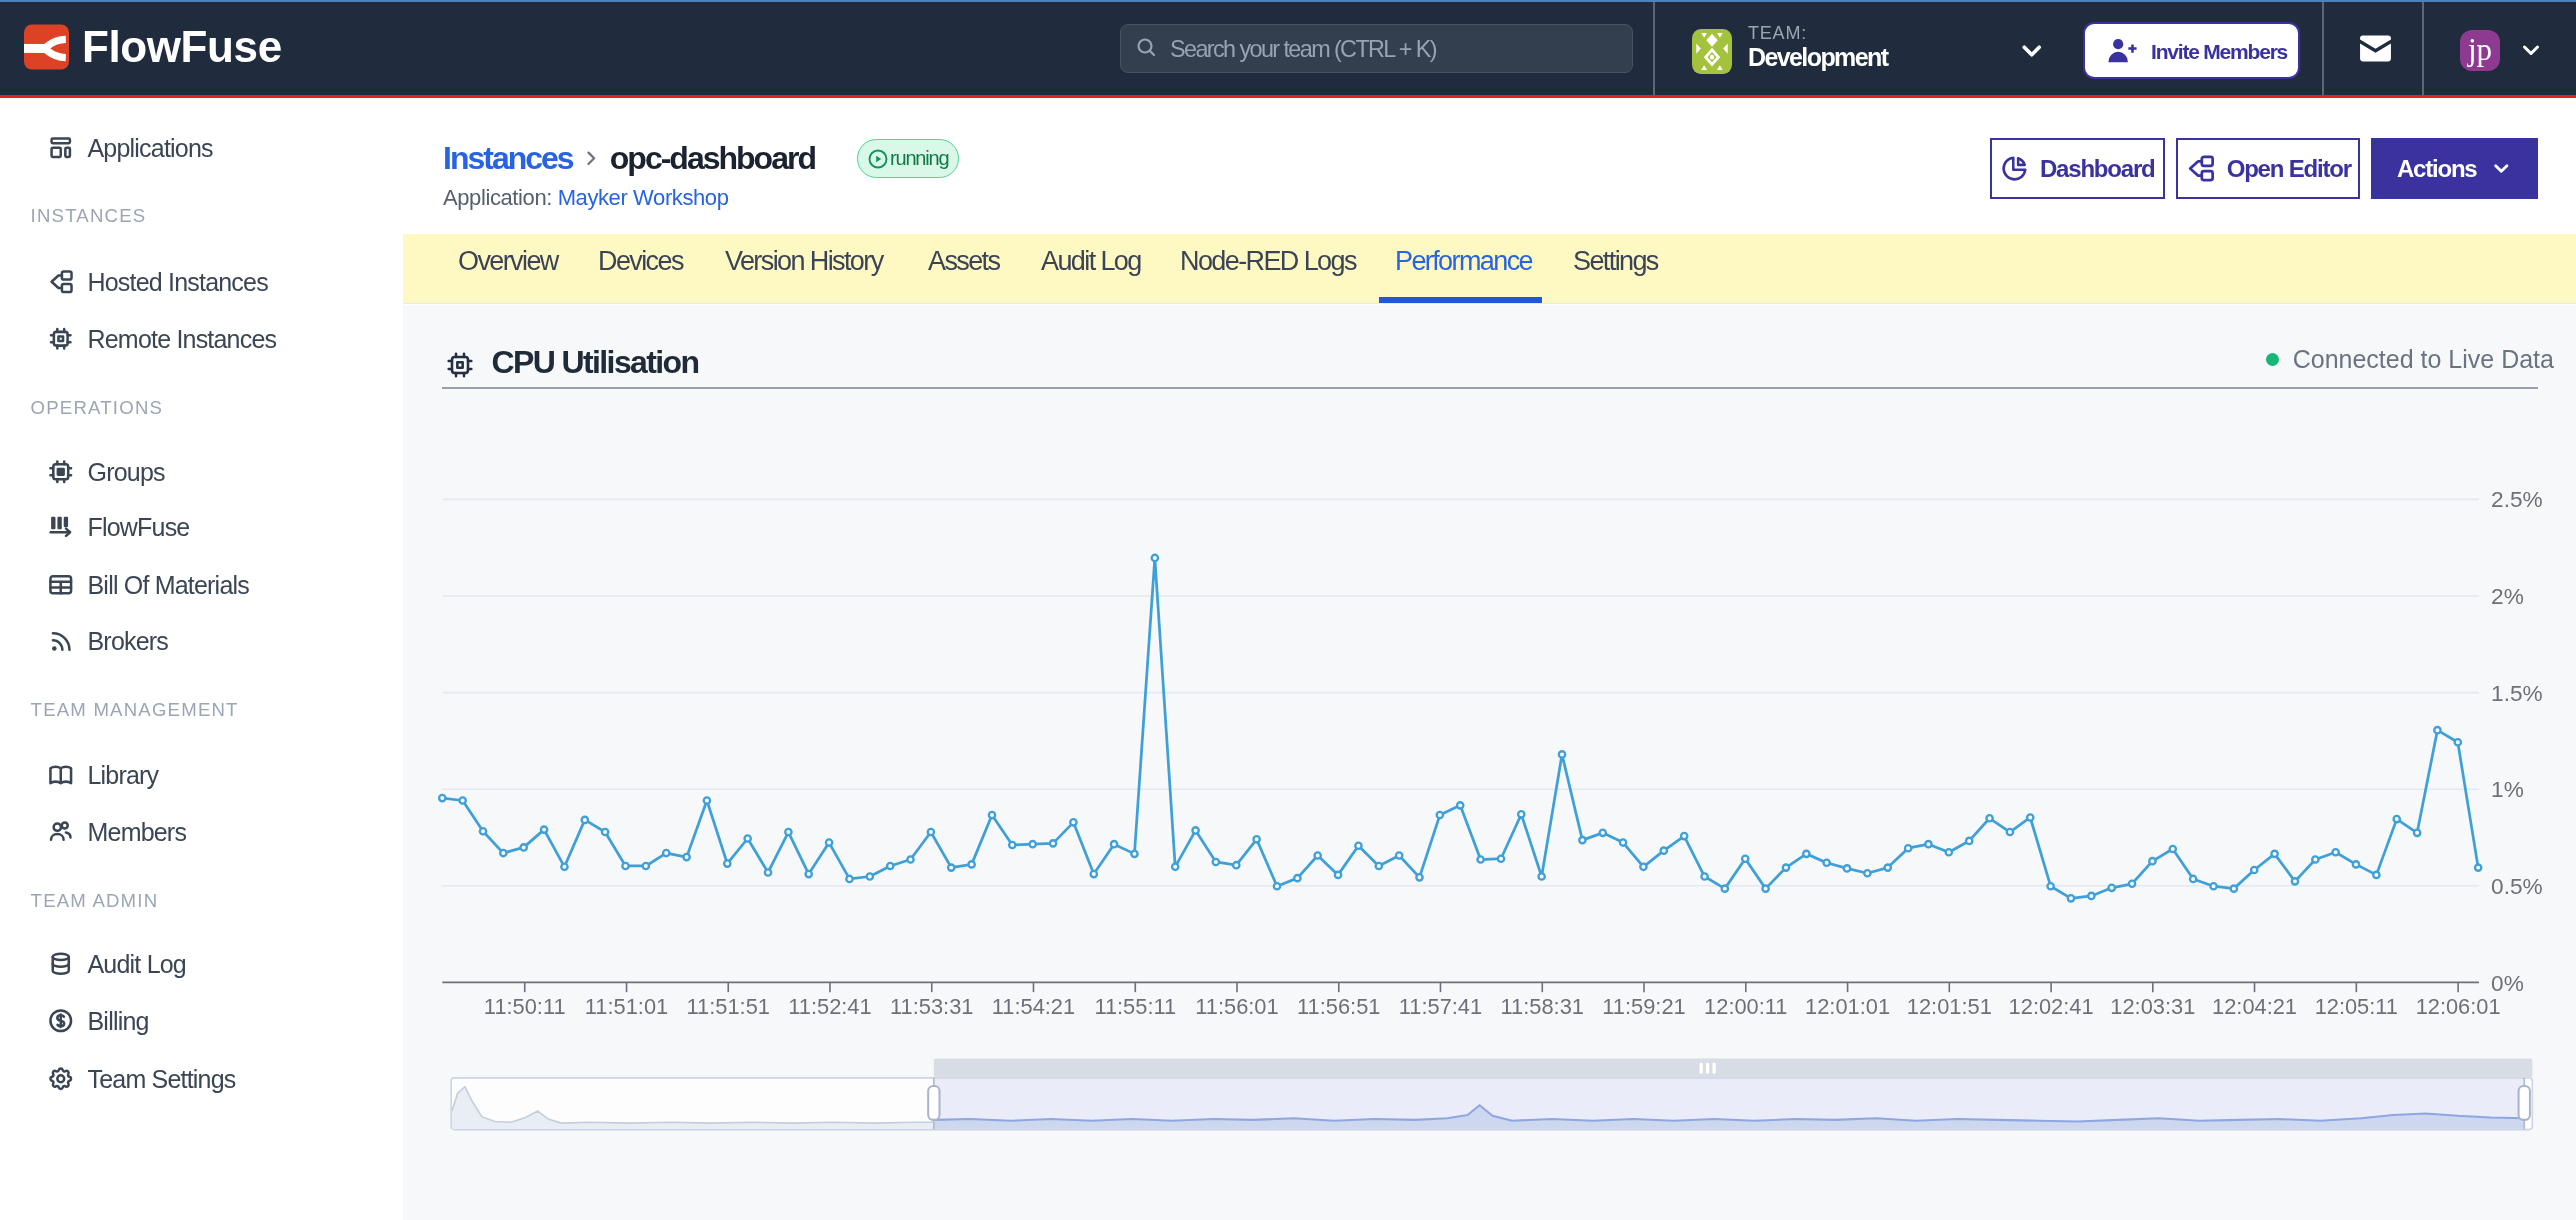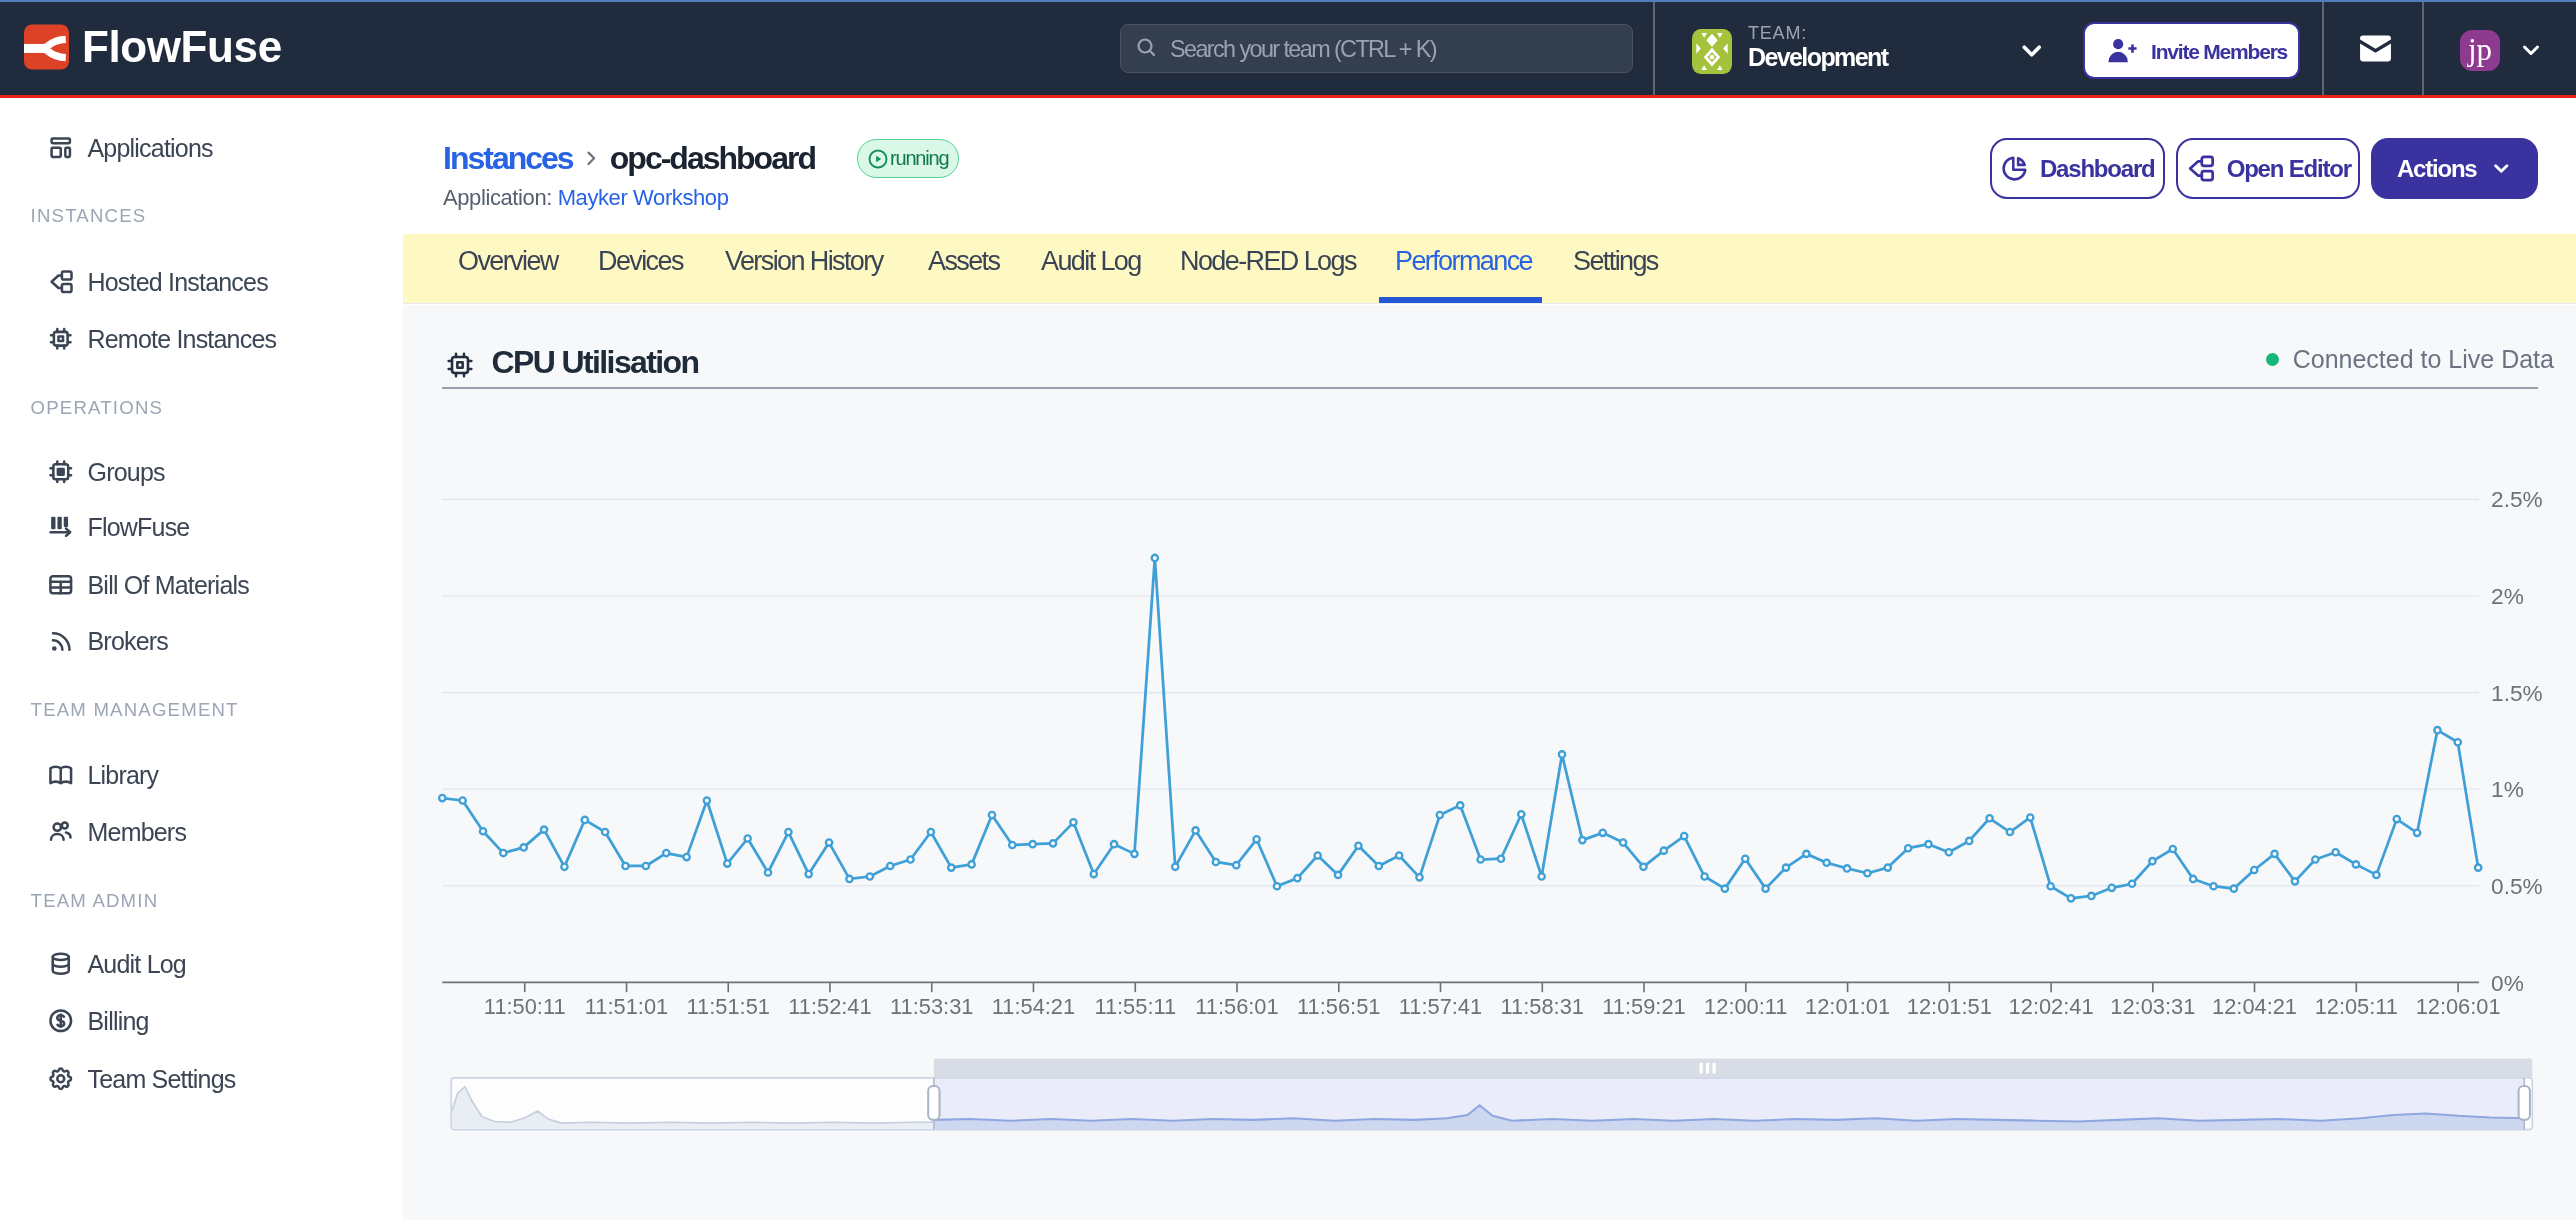--- a/index.html
+++ b/index.html
@@ -25,21 +25,21 @@
 .shead { position:absolute; left:22.6px; font-size:18.6px; color:#9ba5b4; letter-spacing:1.2px; white-space:nowrap; }
 #main { position:absolute; left:403px; top:99px; width:2173px; height:206px; background:#fff; }
 #crumbs { position:absolute; left:443px; top:138px; height:40px; display:flex; align-items:center; }
 #crumbs .c1 { font-size:32px; letter-spacing:-2px; font-weight:700; color:#2763e3; }
 #crumbs .sep { margin:0 7.3px; display:flex; }
 #crumbs .c2 { font-size:32px; letter-spacing:-2px; font-weight:700; color:#1b2330; }
 #pill { position:absolute; left:857px; top:139px; height:39px; border-radius:19.4px; background:#daf8e7; border:1.6px solid #50d392; display:flex; align-items:center; padding:0 9.7px 0 8px; }
 #pill .ptxt { font-size:20px; letter-spacing:-1.2px; color:#0e7a46; margin-left:0; }
 #appline { position:absolute; left:443px; top:185px; font-size:22px; letter-spacing:-0.4px; color:#555f6e; }
 #appline a { color:#2763e3; text-decoration:none; }
-.btn { position:absolute; top:138px; height:61px; border-radius:17px; display:flex; align-items:center; justify-content:center; font-size:24px; letter-spacing:-1.2px; font-weight:700; white-space:nowrap; }
+.btn { position:absolute; top:138px; height:61px; border-radius:0; display:flex; align-items:center; justify-content:center; font-size:24px; letter-spacing:-1.2px; font-weight:700; white-space:nowrap; }
 .btn.outline { background:#fff; border:2.4px solid #39329f; color:#39329f; }
 #btn-dash { left:1990px; width:175px; }
 #btn-open { left:2176px; width:184px; }
 #btn-act  { left:2371px; width:167px; background:#39329f; color:#fff; border:none; }
 .btn .bic { display:flex; margin-right:10.5px; }
 #tabs { position:absolute; left:403px; top:234px; width:2173px; height:70px; border-bottom:1.6px solid #e7e9ee; background:#fef9c3; }
 .tab { position:absolute; top:12px; font-size:27px; letter-spacing:-1.6px; color:#3a4454; white-space:nowrap; }
 .tab.active { color:#2763e3; }
 #underline { position:absolute; left:976px; top:63px; width:163px; height:5.7px; background:#2457d5; }
 #content { position:absolute; left:403px; top:305px; width:2173px; height:916px; background:#f7f8fa; }

